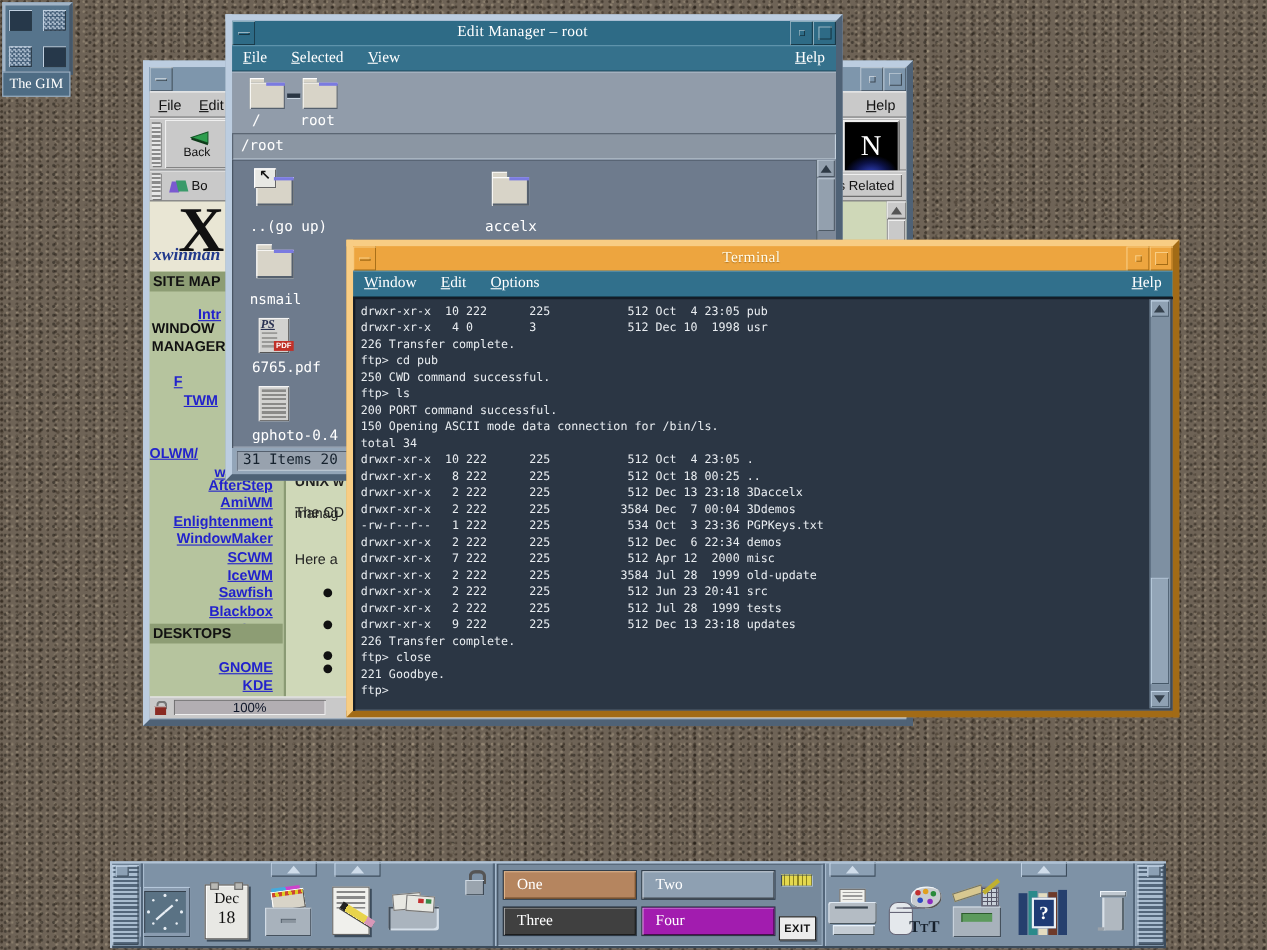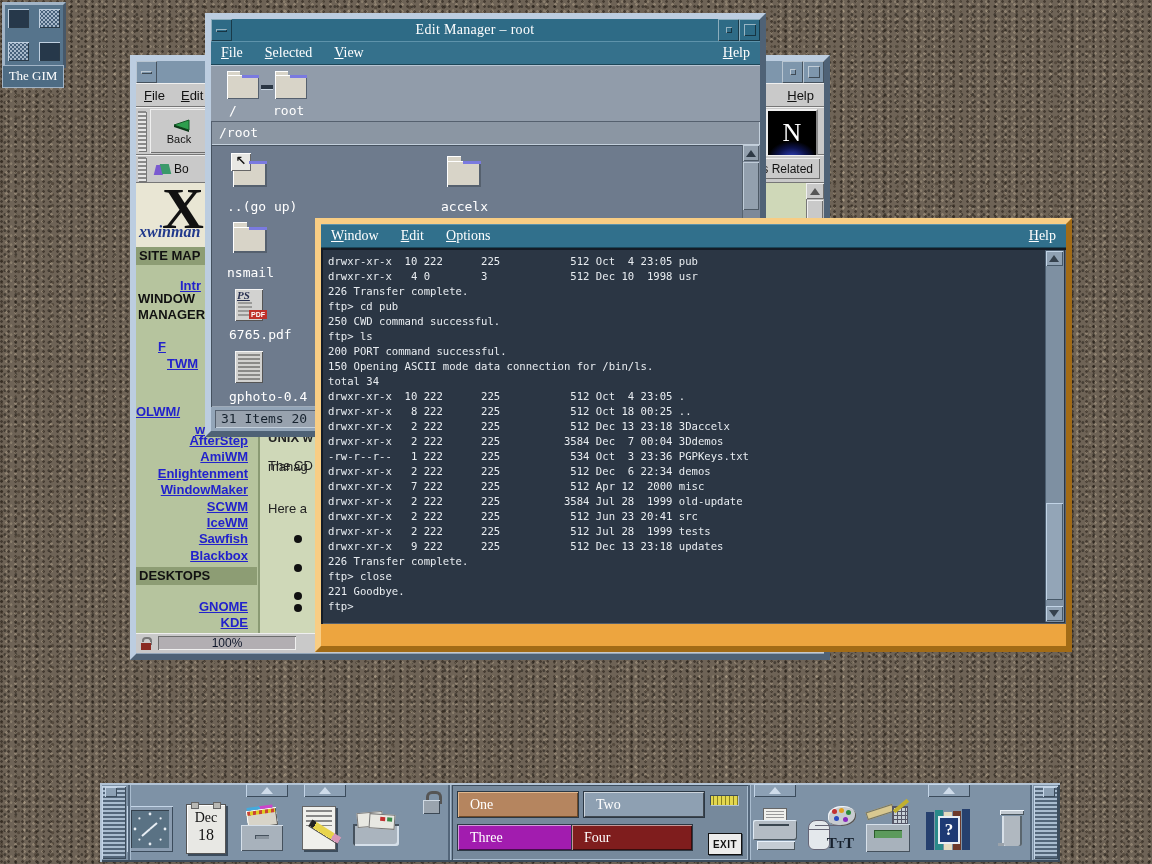--- a/index.html
+++ b/index.html
@@ -180,22 +180,22 @@
   .p-mail .env1{left:4px;top:0;transform:rotate(-5deg);}
   .p-mail .env2{left:16px;top:2px;transform:rotate(4deg);}
   .p-mail .env2::after{content:"";position:absolute;right:2px;top:2px;width:5px;height:4px;background:#3a8a4a;box-shadow:-7px 0 0 #c23030;}
   .p-lock{position:absolute;left:322px;top:8px;width:20px;height:26px;}
   .p-lock::before{content:"";position:absolute;left:4px;top:0;width:10px;height:10px;border:3px solid #555;border-bottom:none;border-radius:6px 6px 0 0;}
   .p-lock::after{content:"";position:absolute;left:1px;top:9px;width:17px;height:14px;background:#9aa4ae;box-shadow:inset 1px 1px 0 #cfd9e3, inset -1px -1px 0 #3c4854;}
   .ws-area{position:absolute;left:352px;top:2px;width:296px;height:75px;background:#76899c;box-shadow:inset 1px 1px 0 #3c4c5c, inset -1px -1px 0 #a9bccf;}
   .ws{position:absolute;width:120px;height:25px;color:#fff;font:14px "Liberation Serif",serif;line-height:25px;padding-left:12px;box-sizing:border-box;box-shadow:inset 1px 1px 0 rgba(255,255,255,.55), inset -1px -1px 0 rgba(0,0,0,.55), 0 0 0 1px #2c3844;}
   .ws-one{left:6px;top:7px;background:#b5855f;box-shadow:inset 1px 1px 0 #e2b88e, inset -1px -1px 0 #6e4a28, 0 0 0 1px #2c3844;}
   .ws-two{left:132px;top:7px;background:#8ea0b2;}
-  .ws-three{left:6px;top:40px;background:#a21caf;}
-  .ws-four{left:120px;top:40px;background:#7f1d1d;}
+  .ws-three{left:6px;top:40px;background:#404040;}
+  .ws-four{left:132px;top:40px;background:#a21caf;}
   .busy{position:absolute;left:610px;top:12px;width:28px;height:10px;background:repeating-linear-gradient(90deg,#e4d84e 0 3px,#8a8220 3px 4px);box-shadow:inset 1px 1px 0 #3c4c5c, 1px 1px 0 #b2c3d5;}
   .exit-btn{position:absolute;left:608px;top:50px;width:32px;height:20px;background:#ececec;border:1px solid #111;box-shadow:1px 1px 0 #3c4c5c;color:#111;font:bold 10px "Liberation Sans",sans-serif;display:flex;align-items:center;justify-content:center;letter-spacing:.5px;}
   .p-print{width:46px;height:42px;position:relative;}
   .p-print .paper{position:absolute;left:10px;top:0;width:22px;height:13px;background:#f0f0ec;border:1px solid #666;}
   .p-print .paper::before{content:"";position:absolute;left:2px;top:2px;right:2px;height:7px;background:repeating-linear-gradient(180deg,#999 0 1px,transparent 1px 3px);}
   .p-print .body{position:absolute;left:0;top:12px;width:44px;height:20px;background:#b4bcc4;box-shadow:inset 1px 1px 0 #e0eaf4, inset -1px -1px 0 #4a565e;border-radius:2px;}
   .p-print .body::after{content:"";position:absolute;left:6px;top:4px;width:30px;height:2px;background:#3a4650;}
   .p-print .tray{position:absolute;left:4px;bottom:0;width:38px;height:9px;background:#c4ccd4;box-shadow:inset 1px 1px 0 #e8f2fc, inset -1px -1px 0 #4a565e;}
   .p-style{width:48px;height:46px;position:relative;}
   .p-style .pal{position:absolute;right:0;top:0;width:28px;height:20px;background:#c8ccd0;border-radius:50% 45% 50% 40%;box-shadow:inset 1px 1px 0 #f0f4f8, inset -1px -1px 0 #555;}
@@ -405,20 +405,32 @@
         <div class="sb-up"></div>
         <div class="sb-thumb"></div>
       </div>
     </div>
     <div class="fm-status">
       <div class="fm-status-field">31 Items 20 Hidden</div>
     </div>
   </section>
 
   <section class="win term">
+    <div class="tbar term-title">
+      <div class="tbtn tmin">
+          <i></i>
+        </div>
+      <div class="ttitle">Terminal</div>
+      <div class="tbtn tsq1">
+          <i></i>
+        </div>
+      <div class="tbtn tsq2">
+          <i></i>
+        </div>
+    </div>
     <div class="menubar term-menu">
 
       <span class="mi">Window</span>
         <span class="mi">Edit</span>
         <span class="mi">Options</span>
         <span class="mi help-mi">Help</span>
     </div>
     <div class="term-body">
       <pre class="term-pre">drwxr-xr-x  10 222      225           512 Oct  4 23:05 pub
 drwxr-xr-x   4 0        3             512 Dec 10  1998 usr

